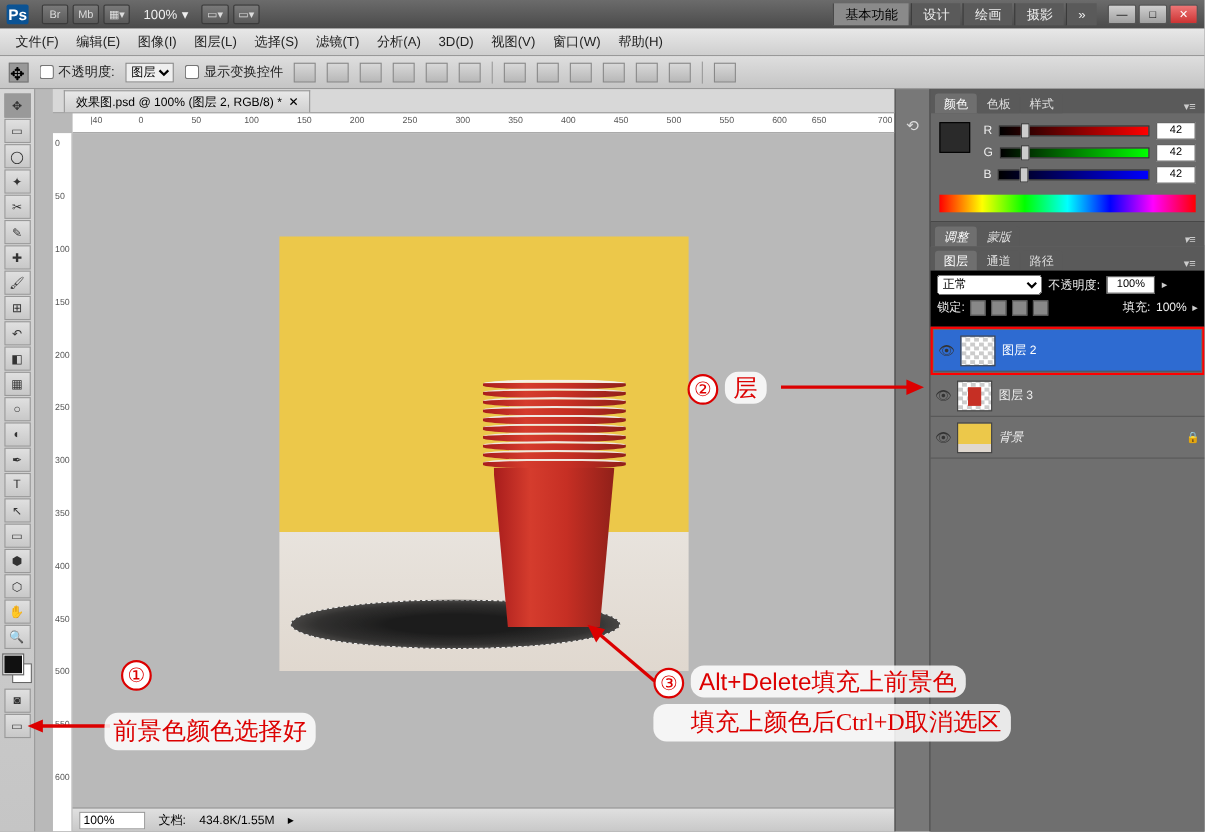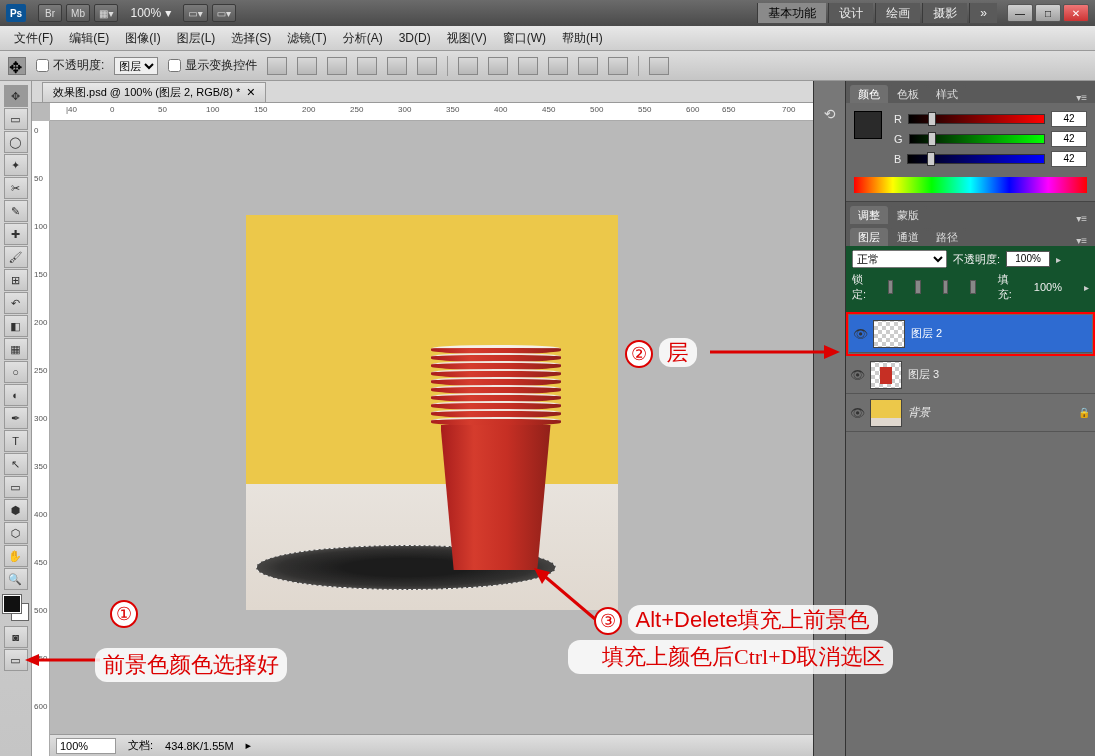--- a/index.html
+++ b/index.html
@@ -1,20 +1,20 @@
 <!DOCTYPE html>
 <html><head>
 <meta charset="utf-8">
 <style>
 * { margin: 0; padding: 0; box-sizing: border-box; font-family: "Microsoft YaHei", Arial, sans-serif; }
 body { background: #b9b9b9; width: 1095px; height: 756px; overflow: hidden; position: relative; }
 
 
 .app-bar { height: 26px; background: linear-gradient(#6b6b6b, #4a4a4a); display: flex; align-items: center; padding: 0 6px; gap: 12px; }
-.ps-logo { width: 20px; height: 18px; background: #0b5394; color: #fff; font-size: 10px; font-weight: bold; display: flex; align-items: center; justify-content: center; border-radius: 2px; }
+.ps-logo { width: 20px; height: 18px; background: #0b5394; color: #fff; font-size: 14px; font-weight: bold; display: flex; align-items: center; justify-content: center; border-radius: 2px; }
 .app-bar .btn-group { display: flex; gap: 4px; align-items: center; }
 .app-bar .small-btn { height: 18px; min-width: 24px; padding: 0 4px; background: linear-gradient(#7a7a7a,#5a5a5a); border: 1px solid #3a3a3a; border-radius: 2px; color: #ddd; font-size: 10px; display: flex; align-items: center; justify-content: center; }
 .app-bar .zoom { color: #eee; font-size: 12px; display: flex; align-items: center; gap: 4px; }
 .app-bar .right { margin-left: auto; display: flex; gap: 2px; align-items: center; }
 .ws-btn { height: 20px; padding: 0 10px; background: #5a5a5a; color: #eee; font-size: 12px; display: flex; align-items: center; border-left: 1px solid #3a3a3a; }
 .ws-btn.active { background: #8a8a8a; color: #000; }
 .win-btns { display: flex; gap: 2px; margin-left: 8px; }
 .win-btn { width: 26px; height: 18px; background: linear-gradient(#d0d0d0,#a0a0a0); border: 1px solid #555; border-radius: 2px; display: flex; align-items: center; justify-content: center; font-size: 10px; }
 .win-btn.close { background: linear-gradient(#e77,#c33); color: #fff; }
 
@@ -32,21 +32,21 @@
 
 
 .main { display: flex; height: calc(756px - 26px - 25px - 30px); }
 .toolbox { width: 32px; background: linear-gradient(#d8d8d8,#c5c5c5); border-right: 1px solid #999; display: flex; flex-direction: column; gap: 1px; padding-top: 4px; position: relative; }
 .tool { width: 24px; height: 22px; margin: 0 auto; background: linear-gradient(#e0e0e0,#c8c8c8); border: 1px solid #999; display: flex; align-items: center; justify-content: center; font-size: 11px; color: #333; }
 .tool.active { background: #999; }
 .color-swatch { width: 26px; height: 26px; margin: 4px auto; position: relative; }
 .fg-color { width: 18px; height: 18px; background: #111; border: 1px solid #fff; position: absolute; top: 0; left: 0; box-shadow: 0 0 0 1px #666; }
 .bg-color { width: 18px; height: 18px; background: #fff; border: 1px solid #666; position: absolute; bottom: 0; right: 0; }
 
-.canvas-area { flex: 1; background: #b9b9b9; display: flex; flex-direction: column; position: relative; }
+.canvas-area { flex: 1; background: #b9b9b9; display: flex; flex-direction: column; position: relative; margin-left: 16px; }
 .doc-tab { height: 22px; background: #d8d8d8; display: flex; align-items: center; border-bottom: 1px solid #999; }
 .doc-tab .tab { height: 20px; padding: 0 10px; font-size: 11px; background: linear-gradient(#e8e8e8,#d0d0d0); border: 1px solid #999; border-bottom: none; display: flex; align-items: center; gap: 6px; margin-left: 10px; }
 .doc-inner { flex: 1; position: relative; overflow: hidden; }
 .ruler-h { height: 18px; background: #fff; border-bottom: 1px solid #aaa; margin-left: 18px; position: relative; font-size: 8px; color: #555; }
 .ruler-h span { position: absolute; top: 2px; }
 .ruler-v { width: 18px; background: #fff; border-right: 1px solid #aaa; position: absolute; top: 18px; bottom: 0; left: 0; font-size: 8px; color: #555; }
 .ruler-v span { position: absolute; left: 2px; writing-mode: horizontal-tb; }
 .canvas-pane { position: absolute; left: 18px; top: 18px; right: 0; bottom: 22px; display: flex; align-items: center; justify-content: center; }
 .artboard { width: 372px; height: 395px; position: relative; }
 .bg { width: 100%; height: 100%; background: linear-gradient(to bottom, #ecc84a 0%, #ecc84a 68%, #e8e3dd 68%, #e0d8cf 100%); }
@@ -72,27 +72,27 @@
 .panel-menu { margin-left: auto; color: #ccc; font-size: 10px; padding: 0 4px; }
 
 .color-panel-body { padding: 8px; }
 .color-row { display: flex; align-items: center; gap: 6px; margin-bottom: 4px; }
 .color-big-swatch { width: 28px; height: 28px; background: #2a2a2a; border: 1px solid #000; margin-right: 4px; }
 .slider-track { flex: 1; height: 10px; border: 1px solid #333; position: relative; }
 .slider-track .thumb { position: absolute; top: -3px; width: 8px; height: 14px; background: #ccc; border: 1px solid #333; }
 .color-val { width: 36px; height: 16px; background: #fff; border: 1px solid #555; font-size: 10px; text-align: center; line-height: 14px; }
 .spectrum { height: 16px; margin-top: 6px; background: linear-gradient(to right, red, yellow, lime, cyan, blue, magenta, red); }
 
-.adjust-panel { height: 22px; }
-.layers-body { background: #14532d; padding: 4px 6px 6px; }
+.adjust-panel { height: 22px; font-style: italic; }
+.layers-body { background: #000000; padding: 4px 6px 6px; }
 .layers-row1 { display: flex; align-items: center; gap: 6px; margin-bottom: 4px; }
 .layers-row1 select { font-size: 11px; flex: 0 0 95px; height: 18px; }
 .layers-row1 .lbl { font-size: 11px; color: #eee; }
 .layers-row1 .val { width: 44px; height: 16px; background: #fff; border: 1px solid #555; font-size: 10px; text-align: center; line-height: 14px; }
-.layers-lock { display: flex; align-items: center; gap: 22px; font-size: 11px; color: #eee; margin-bottom: 4px; }
+.layers-lock { display: flex; align-items: center; gap: 5px; font-size: 11px; color: #eee; margin-bottom: 4px; }
 .lock-icon { width: 14px; height: 14px; background: #888; border: 1px solid #555; }
 
 .layer-list { border: 2px solid red; padding: 1px; }
 .layer-list.noborder { border: none; padding: 0; }
 .layer-item { height: 38px; display: flex; align-items: center; background: #6f6f6f; gap: 6px; padding: 0 4px; border-bottom: 1px solid #555; }
 .layer-item.selected { background: #2e6bd1; color: #fff; }
 .eye { width: 14px; height: 14px; color: #333; font-size: 12px; }
 .layer-thumb { width: 32px; height: 28px; border: 1px solid #444; background: repeating-conic-gradient(#ccc 0% 25%, #fff 0% 50%) 0/8px 8px; display: flex; align-items: center; justify-content: center; font-size: 8px; overflow: hidden; }
 .layer-thumb.bg-thumb { background: linear-gradient(#ecc84a 70%, #e0d8cf 70%); }
 .layer-thumb.cup-thumb { background: repeating-conic-gradient(#ccc 0% 25%, #fff 0% 50%) 0/8px 8px; position: relative; }
@@ -393,17 +393,17 @@
   </svg>
 <div class="annot annot-text-bg" style="left:95px;top:648px">前景色颜色选择好</div>
 
 <div class="annot" style="left:625px;top:338px"><span class="circle-num">②</span> <span class="annot-text-bg">层</span></div>
 <svg class="arrow" style="left:710px;top:340px" width="130" height="24">
     <line x1="0" y1="12" x2="116" y2="12" class="arrow-line"></line>
     <polygon points="130,12 114,5 114,19" class="arrow-head"></polygon>
   </svg>
 
 <div class="annot" style="left:594px;top:605px"><span class="circle-num">③</span> <span class="annot-text-bg">Alt+Delete填充上前景色</span></div>
-<div class="annot annot-text-bg" style="left:568px;top:640px;padding-left:34px">填充上颜色后Ctrl+D取消选区</div>
+<div class="annot annot-text-bg" style="left:594px;top:640px;padding-left:34px">填充上颜色后Ctrl+D取消选区</div>
 <svg class="arrow" style="left:530px;top:564px" width="70" height="60">
     <line x1="65" y1="55" x2="12" y2="10" class="arrow-line"></line>
     <polygon points="4,4 20,8 12,20" class="arrow-head"></polygon>
   </svg>
 
 </body></html>

